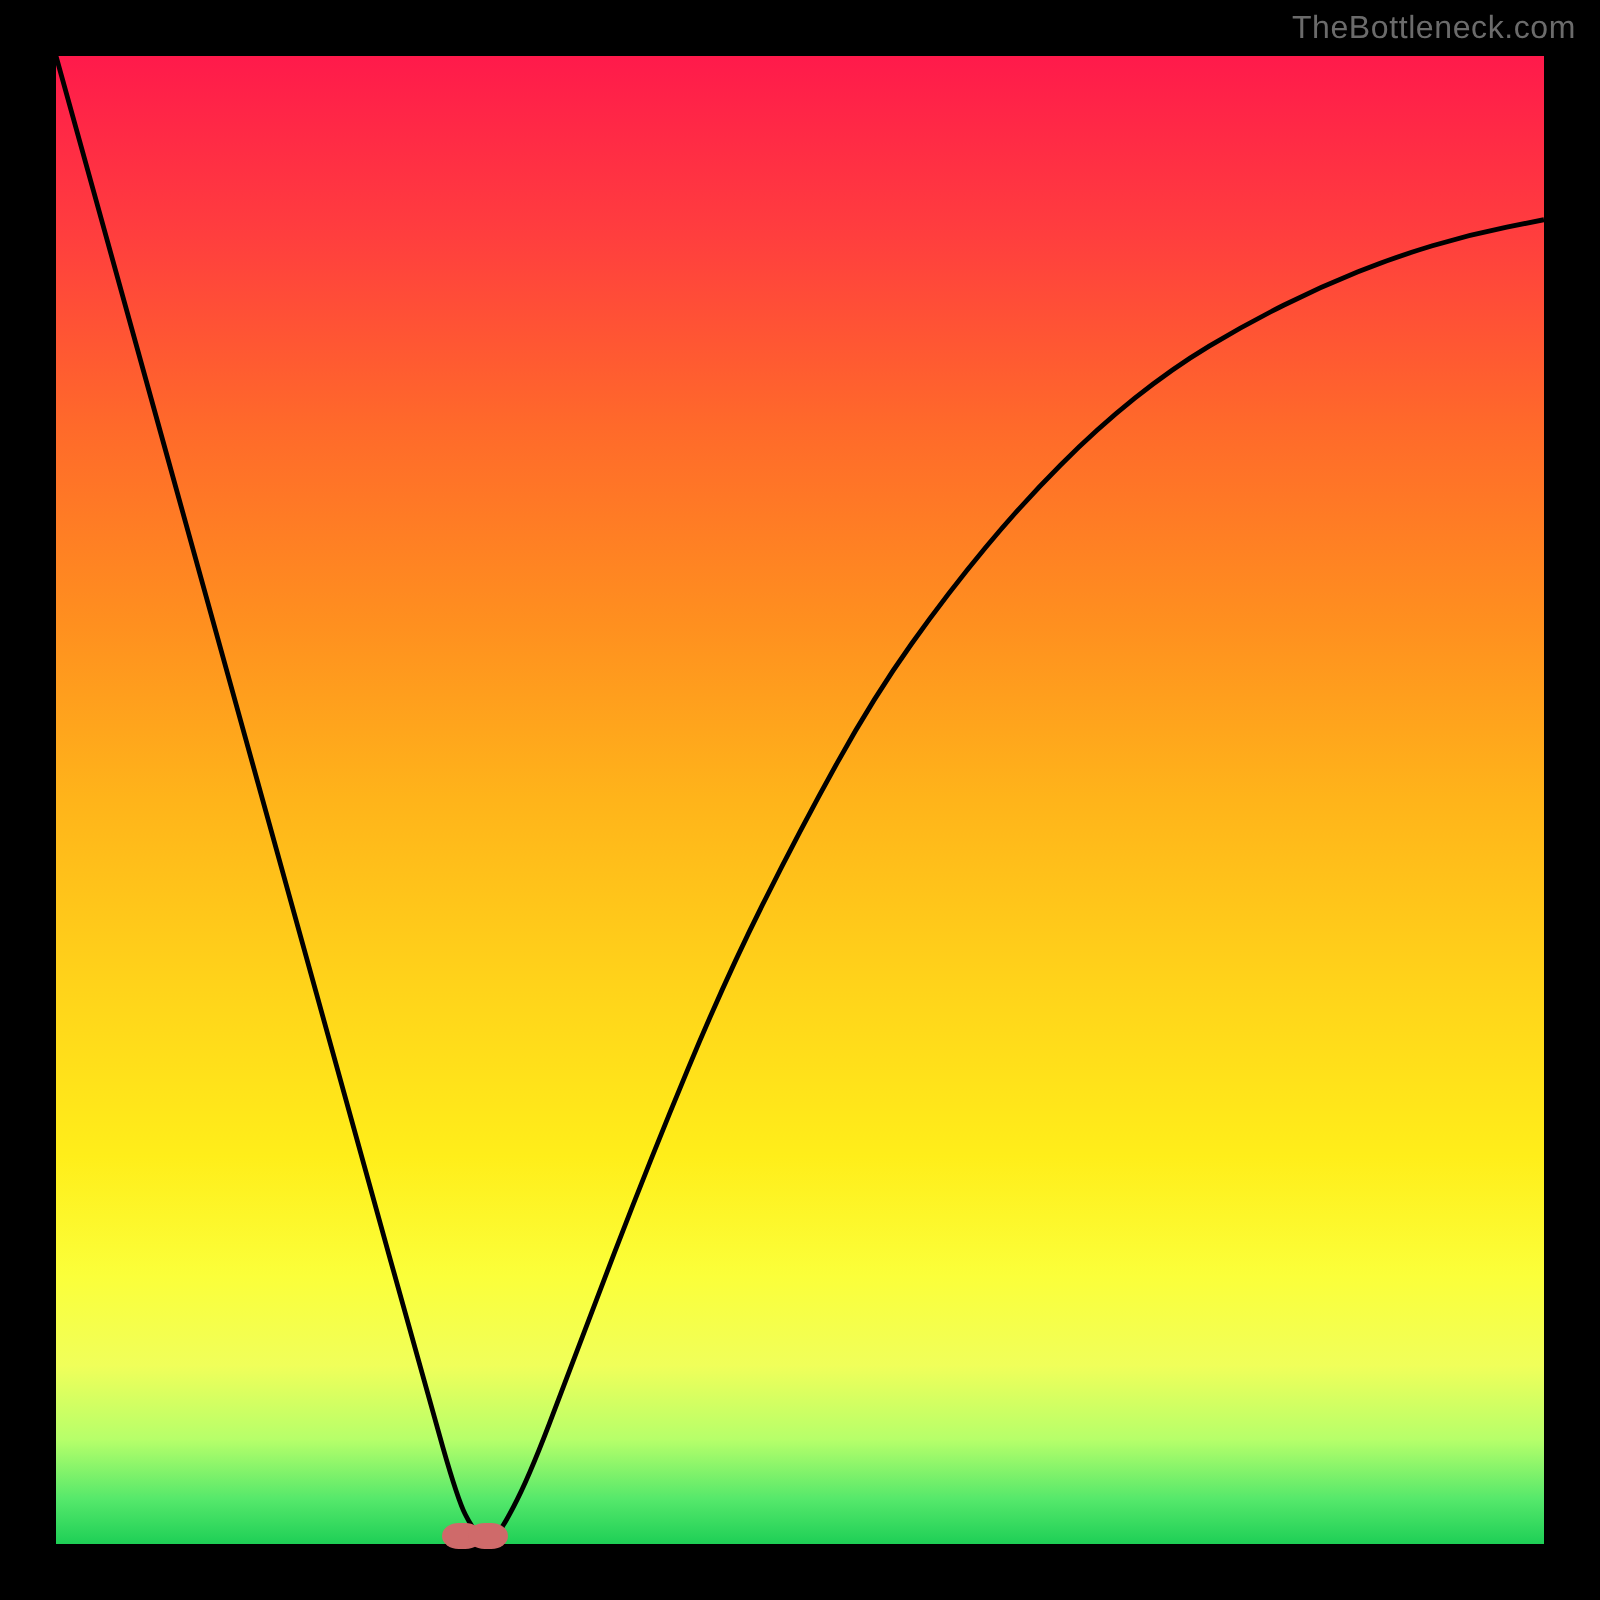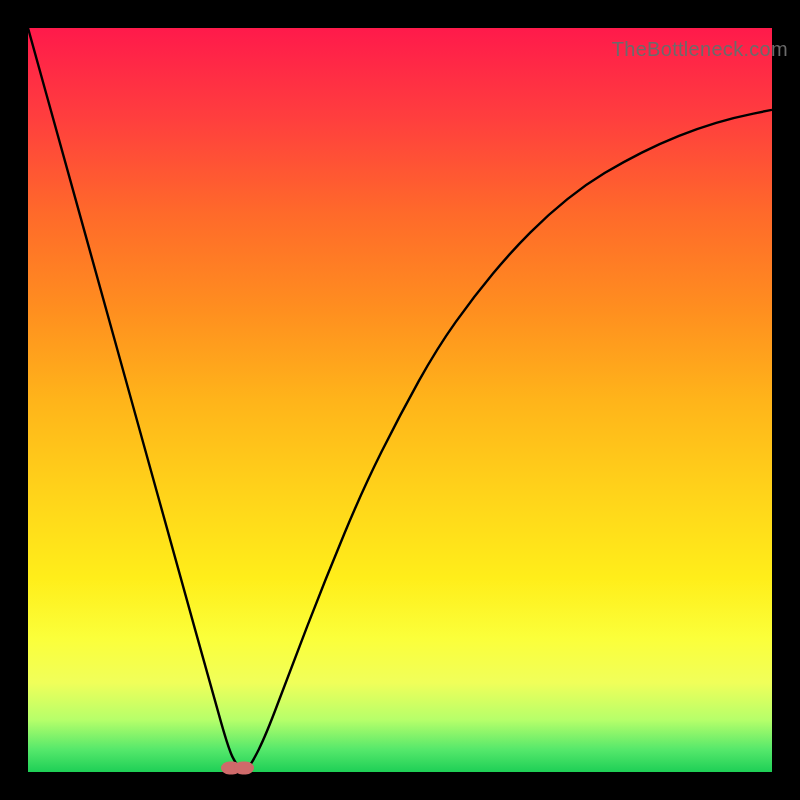--- a/index.html
+++ b/index.html
@@ -35,25 +35,24 @@
       #f0ff5a 88%,
       #b6ff6a 93%,
       #55e86b 97%,
       #1ecf56 100%);
   }
   .watermark {
     position: absolute;
     top: 6px;
     right: 12px;
     color: #6b6b6b;
-    font-size: 20px;
+    font-size: 16px;
     font-weight: 400;
     letter-spacing: 0.3px;
     font-family: Arial, Helvetica, sans-serif;
-    margin-top: 32px;
   }
   .curve {
     position: absolute;
     left: 0;
     top: 0;
     width: 744px;
     height: 744px;
     pointer-events: none;
   }
   .marker {

